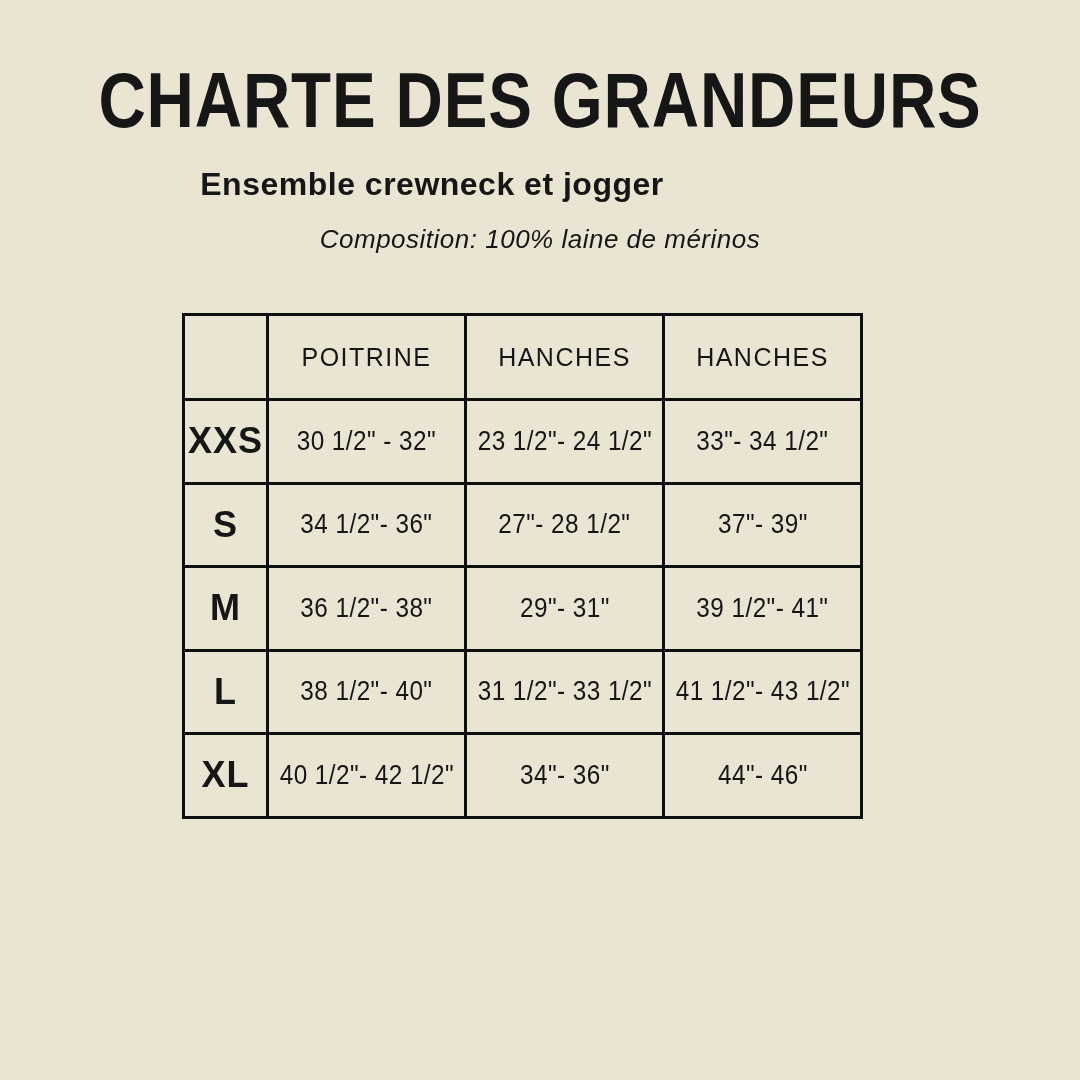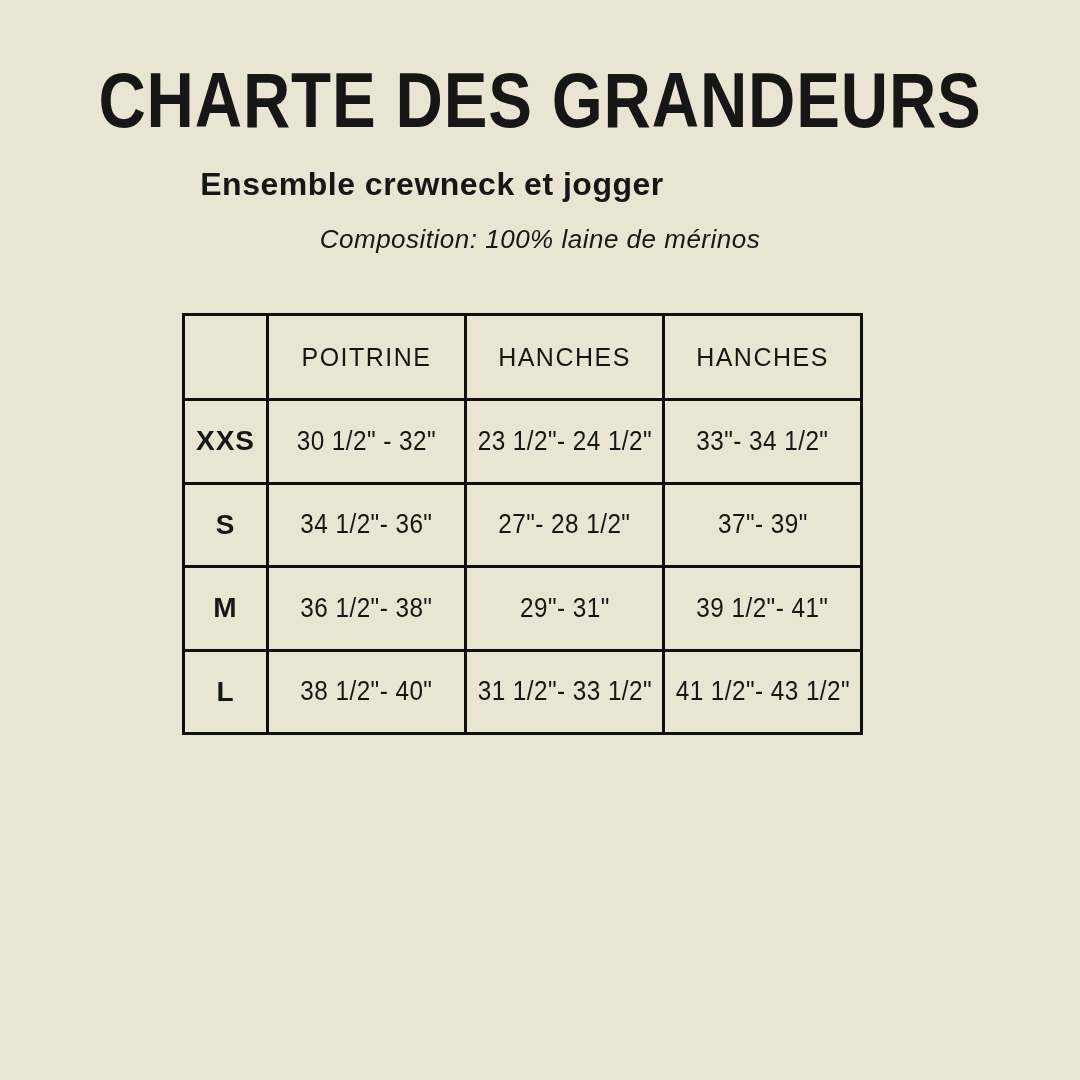--- a/index.html
+++ b/index.html
@@ -64,21 +64,21 @@
     background: var(--bg, #EAE5D3);
   }
   .size-table thead tr { height: 85px; }
   .size-table tbody tr { height: 83.5px; }
   .size-table thead th {
     font-size: 25px;
     font-weight: 400;
     letter-spacing: 1.5px;
   }
   .size-table tbody th.size {
-    font-size: 28px;
+    font-size: 36px;
     font-weight: 700;
     letter-spacing: 1px;
   }
   .size-table td .val {
     display: inline-block;
     white-space: nowrap;
     font-size: 27px;
     font-weight: 400;
     letter-spacing: 0.5px;
     transform: scaleX(0.9);
@@ -127,16 +127,22 @@
         <td><span class="val">36 1/2"- 38"</span></td>
         <td><span class="val">29"- 31"</span></td>
         <td><span class="val">39 1/2"- 41"</span></td>
       </tr>
       <tr>
         <th class="size">L</th>
         <td><span class="val">38 1/2"- 40"</span></td>
         <td><span class="val">31 1/2"- 33 1/2"</span></td>
         <td><span class="val">41 1/2"- 43 1/2"</span></td>
       </tr>
+      <tr>
+        <th class="size">XL</th>
+        <td><span class="val">40 1/2"- 42 1/2"</span></td>
+        <td><span class="val">34"- 36"</span></td>
+        <td><span class="val">44"- 46"</span></td>
+      </tr>
     </tbody>
   </table>
 
 </div>
 
 </body></html>

